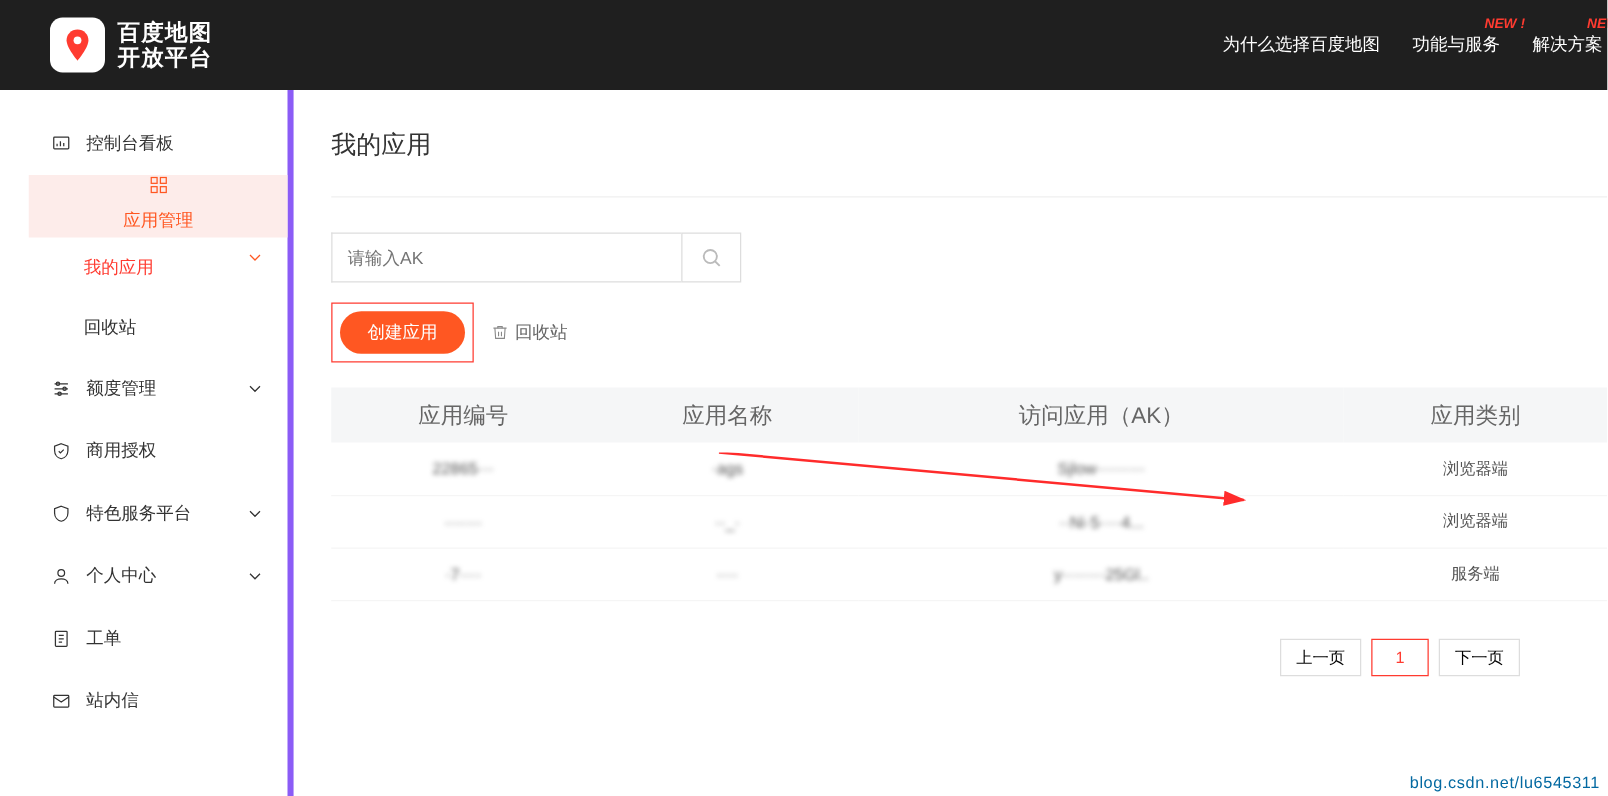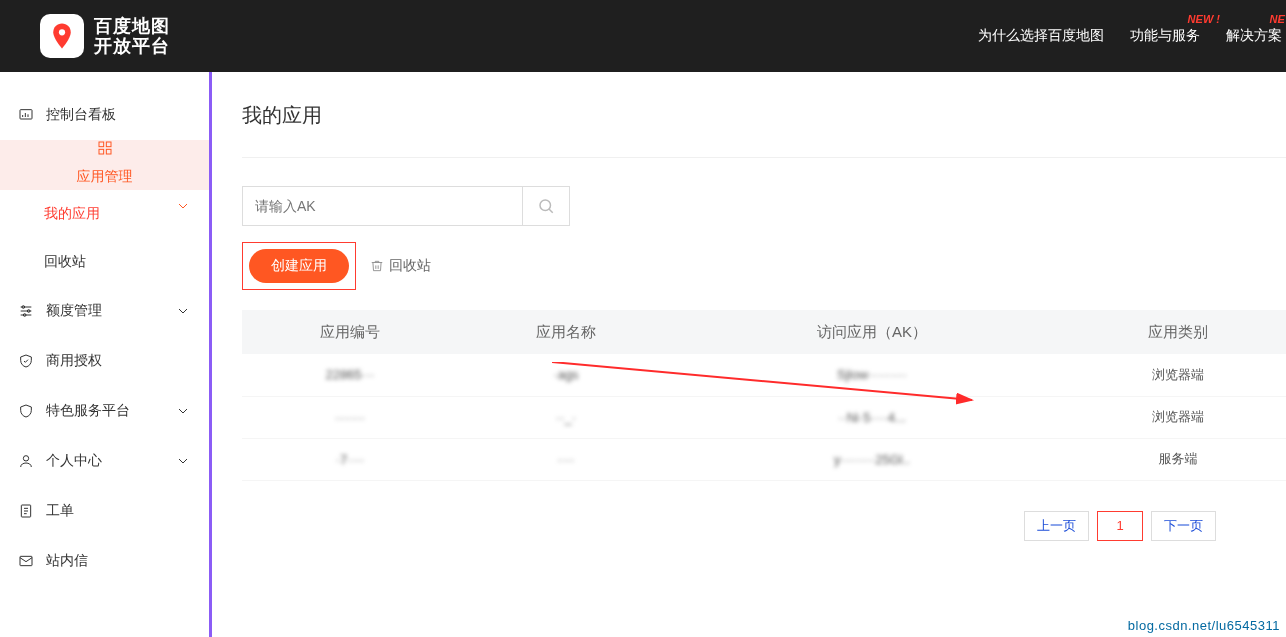--- a/index.html
+++ b/index.html
@@ -10,21 +10,21 @@
 .logo-wrap { display: flex; align-items: center; gap: 10px; }
 .logo-box { width: 44px; height: 44px; background: #fff; border-radius: 10px; display: flex; align-items: center; justify-content: center; font-size: 11px; font-weight: bold; color: #e00; position: relative; }
 .logo-box svg { width: 30px; height: 30px; }
 .logo-txt { display:flex; flex-direction:column; color:#fff; font-weight:bold; font-size:18px; line-height:20px; letter-spacing:1px; }
 .nav { display:flex; gap:26px; align-items:center; color:#fff; font-size:14px; }
 .nav-item { position:relative; cursor:pointer; }
 .nav-item .new { position:absolute; top:-14px; right:-20px; color:#ff3b30; font-size:11px; font-style:italic; font-weight:bold; }
 
 
 .wrap { display:flex; height: calc(100% - 72px); }
-.sidebar { width: 212px; border-right:3px solid #8b5cf6; padding-top:18px; flex-shrink:0; }
+.sidebar { width: 212px; border-right:5px solid #8b5cf6; padding-top:18px; flex-shrink:0;margin-left:23px; }
 .side-item { display:flex; align-items:center; padding:0 18px; height:50px; cursor:pointer; color:#333; gap:12px; position:relative; }
 .side-item.active { background:#fdecea; color:#ff5722;flex-direction:column; }
 .side-item .chev { margin-left:auto; }
 .side-sub { padding-left:44px; height:48px; display:flex; align-items:center; cursor:pointer; color:#333; }
 .side-sub.selected { color:#ff3b30; }
 .icon { width:16px; height:16px; flex-shrink:0; display:inline-flex; align-items:center; justify-content:center; }
 .icon svg { width:16px; height:16px; stroke:currentColor; fill:none; stroke-width:1.5; }
 
 
 .main { flex:1; padding:30px 0 0 30px; background:#fff; overflow:auto; position:relative; }
@@ -35,29 +35,29 @@
 .search-btn { width:48px; height:40px; border:1px solid #ddd; background:#fff; display:flex; align-items:center; justify-content:center; cursor:pointer; }
 .search-btn svg { width:18px; height:18px; stroke:#bbb; fill:none; stroke-width:2; }
 .action-row { display:flex; align-items:center; gap:14px; margin-bottom:20px; }
 .create-wrap { border:1px solid #ff3b30; padding:6px; }
 .create-btn { background:#ff5722; color:#fff; border:none; border-radius:20px; padding:8px 22px; font-size:14px; cursor:pointer; }
 .recycle-lnk { display:flex; align-items:center; gap:5px; color:#666; cursor:pointer; }
 .recycle-lnk svg { width:14px; height:14px; stroke:#888; fill:none; stroke-width:1.5; }
 
 
 .tbl { width:100%; border-collapse:collapse; }
-.tbl th { background:#f5f6f7; color:#666; font-weight:normal; height:44px; text-align:center; font-size:15px; }
+.tbl th { background:#f5f6f7; color:#666; font-weight:normal; height:44px; text-align:center; font-size:18px; }
 .tbl td { height:42px; text-align:center; color:#555; border-bottom:1px solid #f5f5f5; font-size:13px; }
 .blur { color:#ccc; filter: blur(2px); user-select:none; }
 .summary { color:#999; font-size:13px; margin-top:18px; }
 .summary b { color:#666; font-weight:bold; }
 
 
 .pager { display:flex; gap:8px; justify-content:flex-end; padding:30px 70px 30px 0; }
-.pg-btn { border:1px solid #ddd; background:#fff; min-width:46px; height:30px; padding:0 12px; font-size:13px; color:#1d4ed8; display:flex; align-items:center; justify-content:center; cursor:pointer; }
+.pg-btn { border:1px solid #ddd; background:#fff; min-width:46px; height:30px; padding:0 12px; font-size:13px; color:#000000; display:flex; align-items:center; justify-content:center; cursor:pointer; }
 .pg-btn.current { border-color:#ff3b30; color:#ff3b30; }
 
 
 .arrow-svg { position:absolute; left:340px; top:290px; pointer-events:none; }
 
 .watermark { position:absolute; right:6px; bottom:4px; color:#0369a1; font-size:13px; letter-spacing:0.5px; }
 </style>
 </head>
 <body>
 

